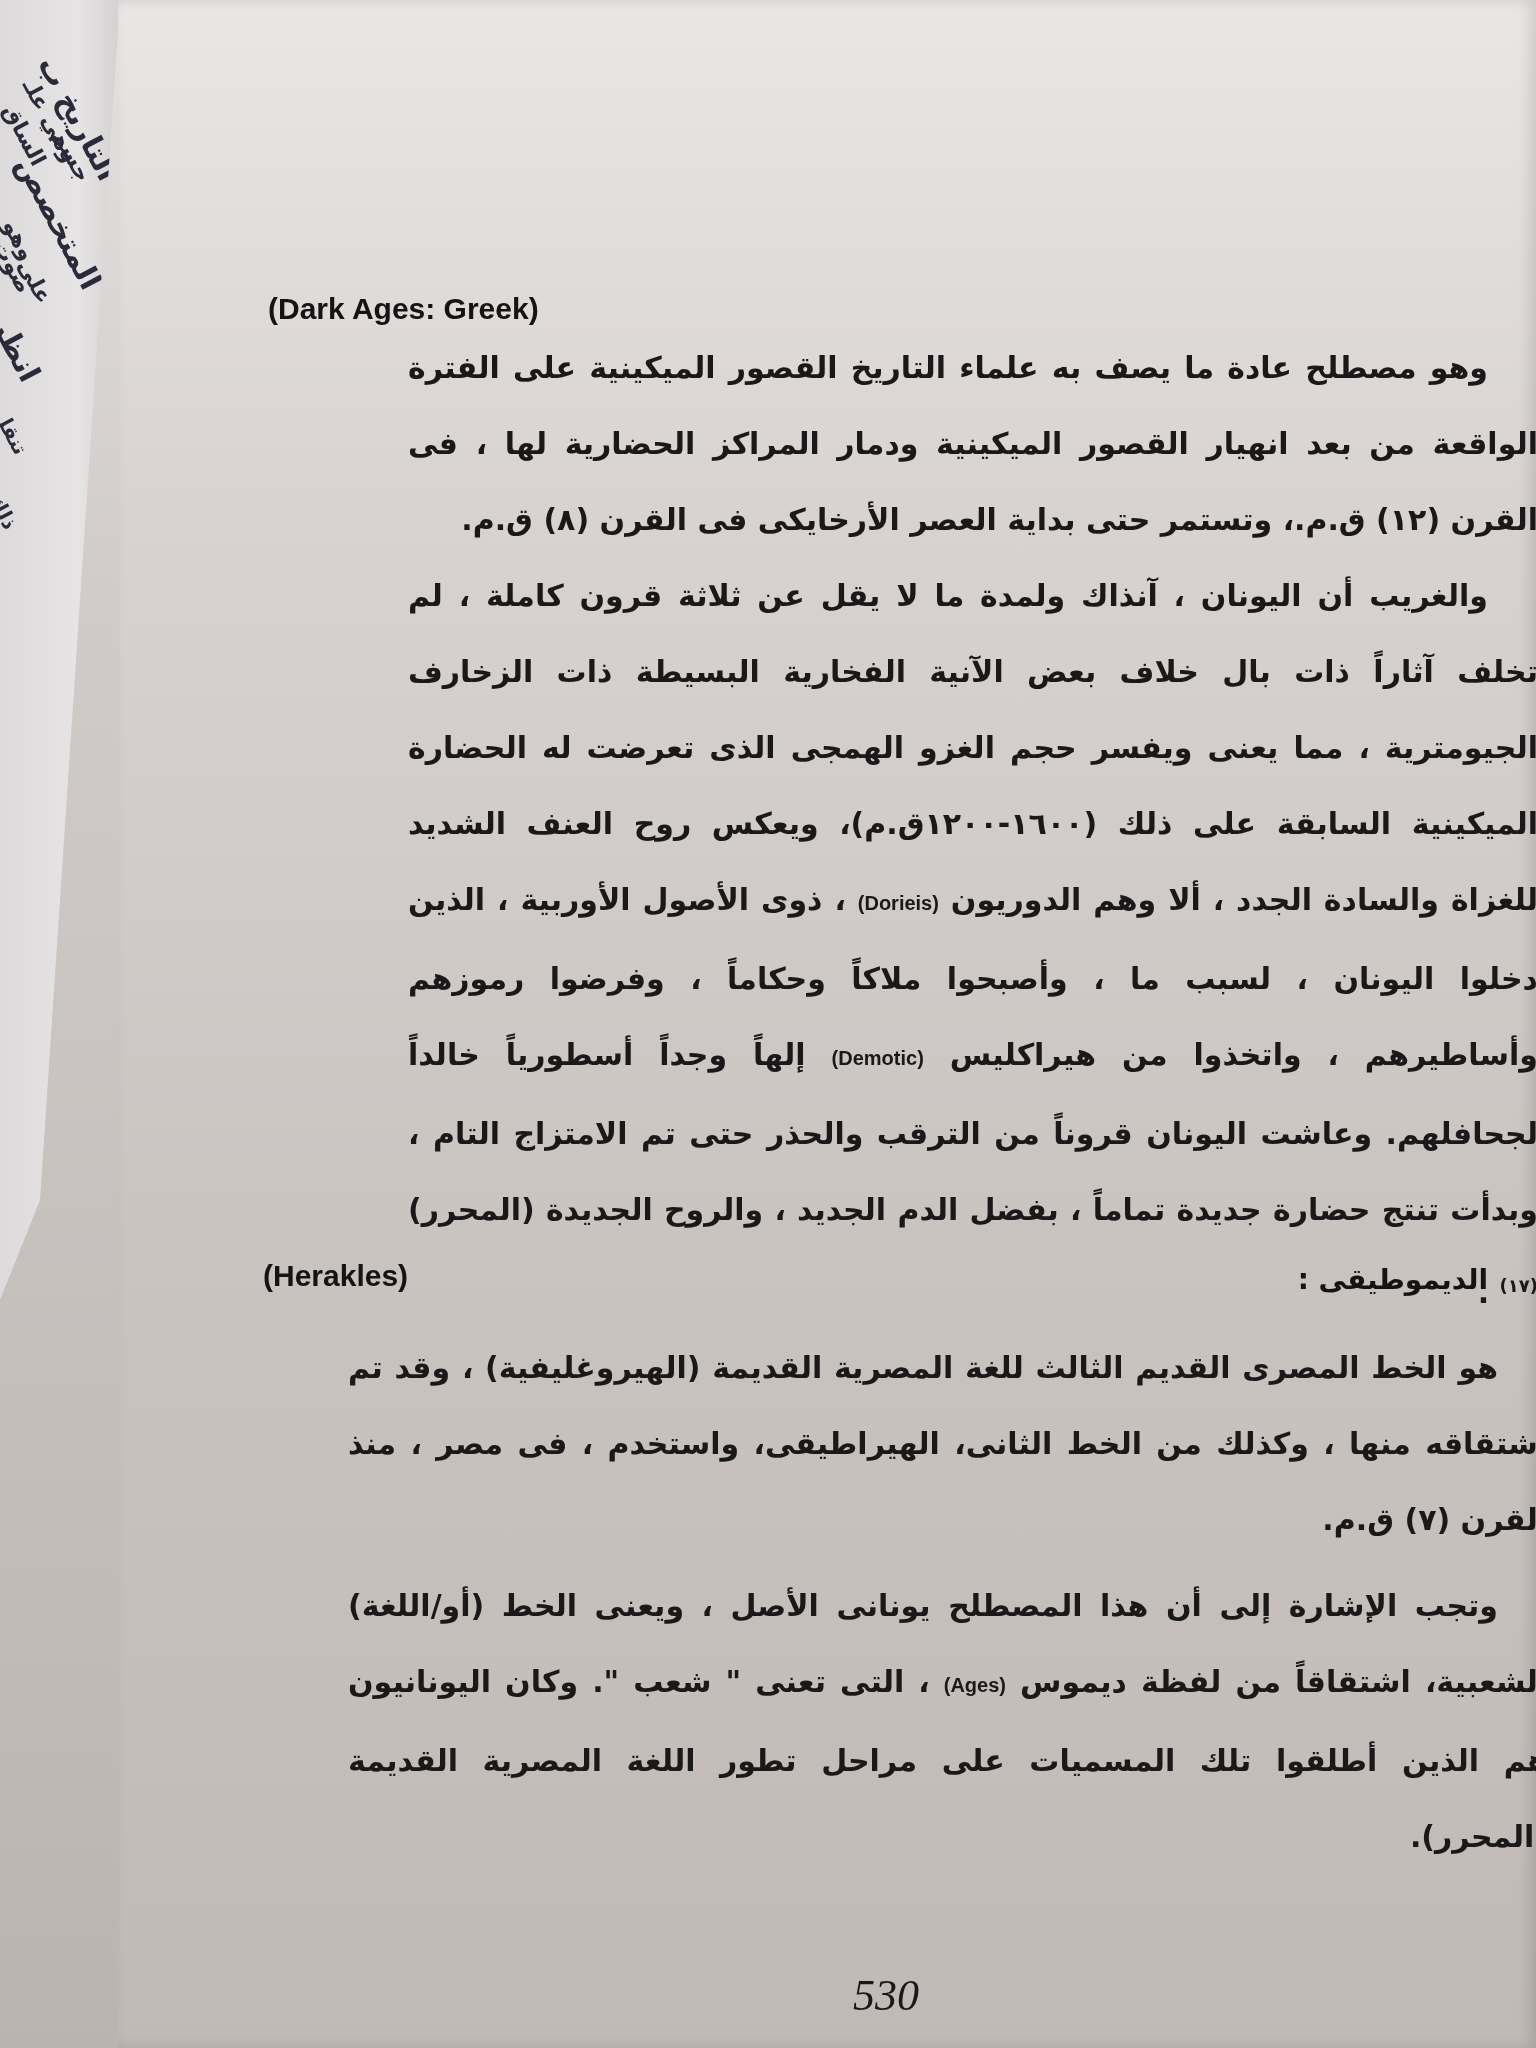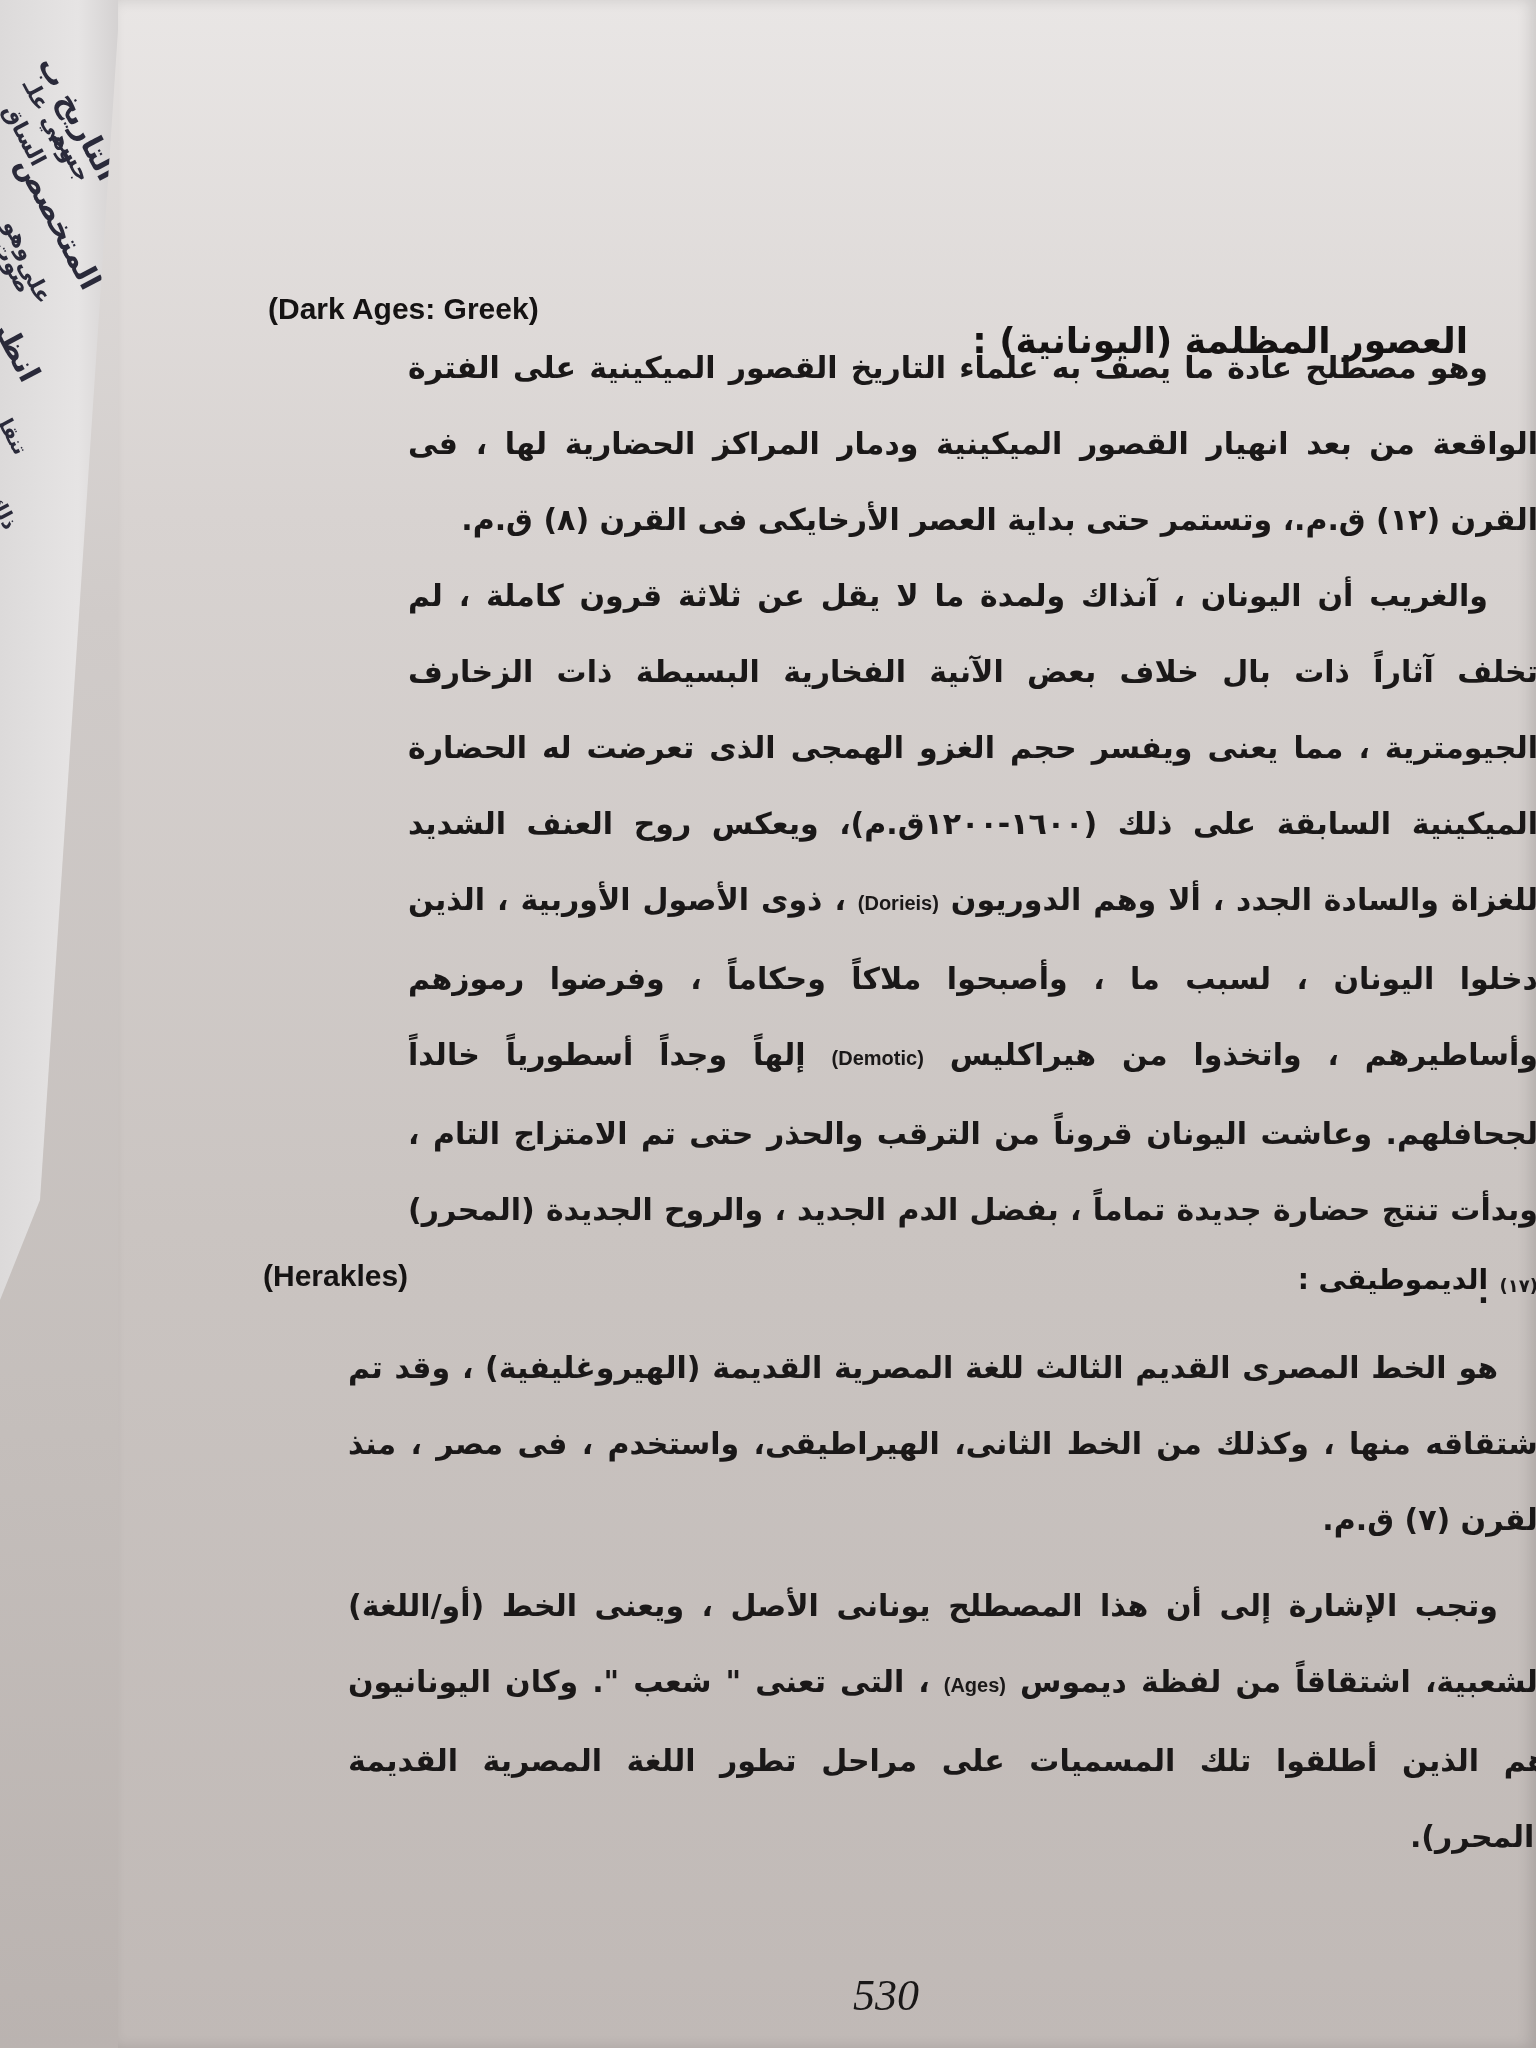--- a/index.html
+++ b/index.html
@@ -56,21 +56,20 @@
   <span class="frag" style="left:15px;top:310px">انظر</span>
   <span class="frag" style="left:10px;top:405px;font-size:20px">تنقل</span>
   <span class="frag" style="left:5px;top:490px;font-size:20px">ذلك</span>
 </div>
 
 <div class="page">
   <div class="content">
 
     <div class="heading-row" style="top:248px">
       <span class="heading-en" style="left:70px">(Dark Ages: Greek)</span>
-      <span class="heading-ar" style="right:-10px;top:28px">العصور المظلمة (اليونانية) :</span>
     </div>
 
     <div class="para" style="top:330px;width:1130px;right:-20px">
       <p>وهو مصطلح عادة ما يصف به علماء التاريخ القصور الميكينية على الفترة الواقعة من بعد انهيار القصور الميكينية ودمار المراكز الحضارية لها ، فى القرن (١٢) ق.م.، وتستمر حتى بداية العصر الأرخايكى فى القرن (٨) ق.م.</p>
       <p>
         <span>والغريب أن اليونان ، آنذاك ولمدة ما لا يقل عن ثلاثة قرون كاملة ، لم تخلف آثاراً ذات بال خلاف بعض الآنية الفخارية البسيطة ذات الزخارف الجيومترية ، مما يعنى ويفسر حجم الغزو الهمجى الذى تعرضت له الحضارة الميكينية السابقة على ذلك (١٦٠٠-١٢٠٠ق.م)، ويعكس روح العنف الشديد للغزاة والسادة الجدد ، ألا وهم الدوريون</span>
         <span class="latin">(Dorieis)</span>
         <span>، ذوى الأصول الأوربية ، الذين دخلوا اليونان ، لسبب ما ، وأصبحوا ملاكاً وحكاماً ، وفرضوا رموزهم وأساطيرهم ، واتخذوا من هيراكليس</span>
         <span class="latin">(Demotic)</span>
         <span>إلهاً وجداً أسطورياً خالداً لجحافلهم. وعاشت اليونان قروناً من الترقب والحذر حتى تم الامتزاج التام ، وبدأت تنتج حضارة جديدة تماماً ، بفضل الدم الجديد ، والروح الجديدة (المحرر)</span><sup>(١٧)</sup><span> .</span>

